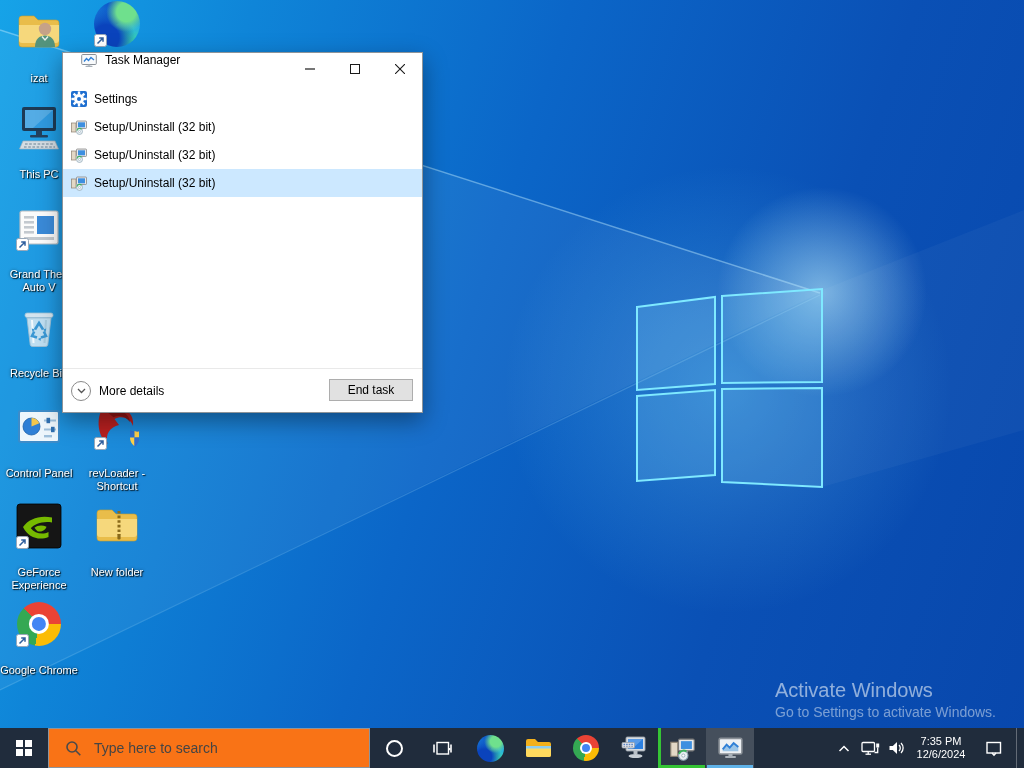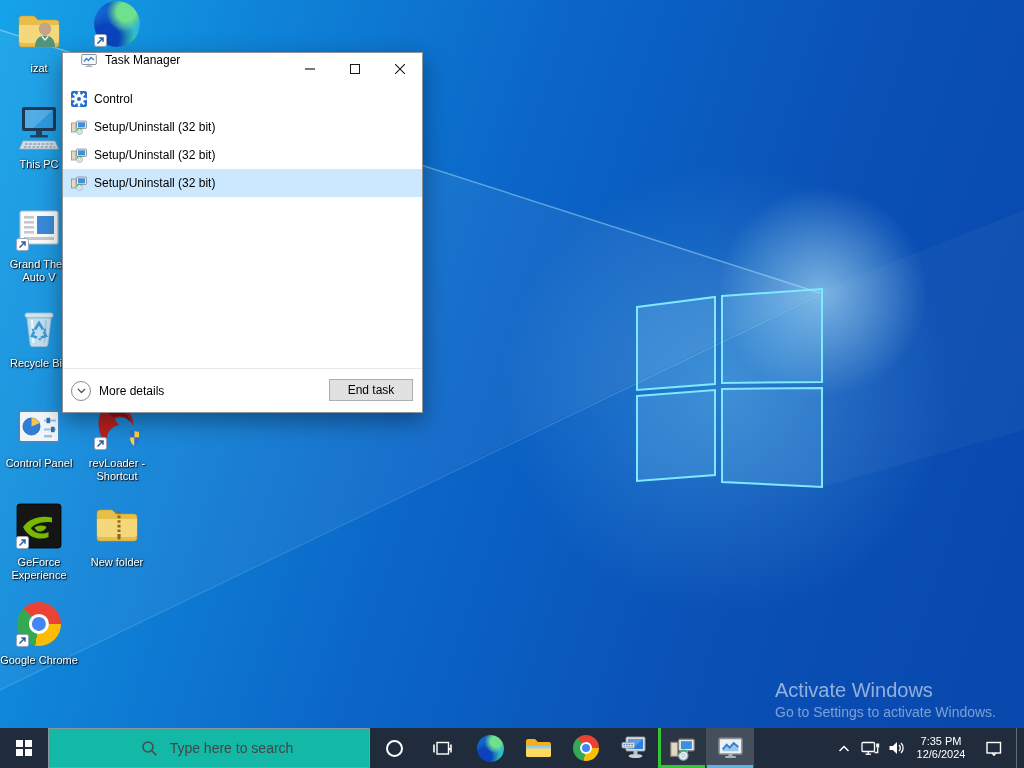--- a/index.html
+++ b/index.html
@@ -16,21 +16,21 @@
   .logo-svg{position:absolute;left:0;top:0;}
 
   
   .watermark{position:absolute;left:747px;top:678px;pointer-events:none;margin-left:28px;}
   .watermark .wm1{font-size:20px;line-height:24px;color:rgba(235,242,248,0.60);}
   .watermark .wm2{font-size:14px;line-height:18px;color:rgba(235,242,248,0.50);margin-top:1px;}
 
   
   .dicon{position:absolute;width:78px;display:flex;flex-direction:column;align-items:center;z-index:1;}
   .di-art{width:48px;height:48px;position:relative;display:flex;align-items:center;justify-content:center;}
-  .di-label{margin-top:6px;font-size:11px;line-height:13px;color:#fff;text-align:center;
+  .di-label{margin-top:16px;font-size:11px;line-height:13px;color:#fff;text-align:center;
     text-shadow:1px 1px 1px rgba(0,0,0,.9),0 0 3px rgba(0,0,0,.55);max-width:78px;}
   .sc-arrow{position:absolute;left:1px;bottom:1px;width:13px;height:13px;background:#fff;
     border:1px solid #98a8ba;border-radius:2.5px;display:flex;align-items:center;justify-content:center;box-sizing:border-box;}
   .chrome-disc{position:relative;border-radius:50%;
     background:conic-gradient(from 90deg,#fbbc05 0 100deg,#34a853 100deg 225deg,#ea4335 225deg 360deg);}
   .chrome-ring{position:absolute;left:50%;top:50%;transform:translate(-50%,-50%);width:46%;height:46%;
     background:#fff;border-radius:50%;display:flex;align-items:center;justify-content:center;}
   .chrome-core{width:68%;height:68%;background:#4285f4;border-radius:50%;}
   .edge-swirl{border-radius:50%;
     background:
@@ -57,22 +57,22 @@
   .md-circle{width:20px;height:20px;border:1px solid #8a8a8a;border-radius:50%;margin-left:8px;
     display:flex;align-items:center;justify-content:center;box-sizing:border-box;}
   .md-label{font-size:12px;color:#000;margin-left:8px;}
   .endtask-btn{position:absolute;right:9px;top:10px;width:84px;height:22px;background:#e1e1e1;
     border:1px solid #adadad;box-sizing:border-box;font-size:12px;color:#000;
     display:flex;align-items:center;justify-content:center;}
 
   
   .taskbar{position:absolute;left:0;right:0;bottom:0;height:40px;background:#202c3c;z-index:50;display:flex;align-items:stretch;}
   .tb-btn{width:48px;display:flex;align-items:center;justify-content:center;position:relative;flex:0 0 auto;}
-  .tb-search{width:322px;flex:0 0 auto;background:#14b8a6;border:1px solid #8b959e;box-sizing:border-box;
-    display:flex;align-items:center;justify-content:center;}
+  .tb-search{width:322px;flex:0 0 auto;background:#f97316;border:1px solid #8b959e;box-sizing:border-box;
+    display:flex;align-items:center;}
   .tb-search .stx{font-size:14px;color:#454545;margin-left:12px;}
   .tb-search .smag{margin-left:16px;display:flex;}
   .run-ind{position:absolute;left:1px;right:1px;bottom:0;height:3px;}
   .prog-sliver{position:absolute;left:0;top:0;bottom:0;width:3px;background:#35c435;}
   .btn-active{background:rgba(255,255,255,0.17);}
   .btn-dim{background:rgba(255,255,255,0.05);}
   .tray{margin-left:auto;display:flex;align-items:center;height:100%;}
   .tray-ic{display:flex;align-items:center;justify-content:center;height:100%;}
   .tray-clock{width:62px;text-align:center;color:#fff;font-size:11px;line-height:13px;}
   .show-desktop{width:8px;height:100%;border-left:1px solid rgba(255,255,255,0.3);box-sizing:border-box;}
@@ -313,21 +313,21 @@
               <rect x="-1.2" y="-7.6" width="2.4" height="3" transform="rotate(135)"></rect>
               <rect x="-1.2" y="-7.6" width="2.4" height="3" transform="rotate(180)"></rect>
               <rect x="-1.2" y="-7.6" width="2.4" height="3" transform="rotate(225)"></rect>
               <rect x="-1.2" y="-7.6" width="2.4" height="3" transform="rotate(270)"></rect>
               <rect x="-1.2" y="-7.6" width="2.4" height="3" transform="rotate(315)"></rect>
               <circle r="5" fill="#fff"></circle>
               <circle r="2" fill="#1f6fd0"></circle>
             </g>
           </svg>
         </span>
-        <span class="rtx">Control</span>
+        <span class="rtx">Settings</span>
       </div>
 
       <div class="tm-row">
         <span class="ric">
           <svg width="16" height="16" viewBox="0 0 16 16">
             <rect x="0.5" y="4" width="4.5" height="9" fill="#e3d8c6" stroke="#8c8170" stroke-width="0.7"></rect>
             <rect x="5.5" y="2" width="10" height="7.5" rx="0.8" fill="#e9e9e9" stroke="#7a7a7a" stroke-width="0.7"></rect>
             <rect x="7" y="3.3" width="7" height="5" fill="#3e8fe0"></rect>
             <rect x="9.5" y="9.5" width="2" height="1" fill="#999"></rect>
             <circle cx="8.5" cy="12.5" r="3" fill="#e8eef2" stroke="#8fa6b4" stroke-width="0.7"></circle>

